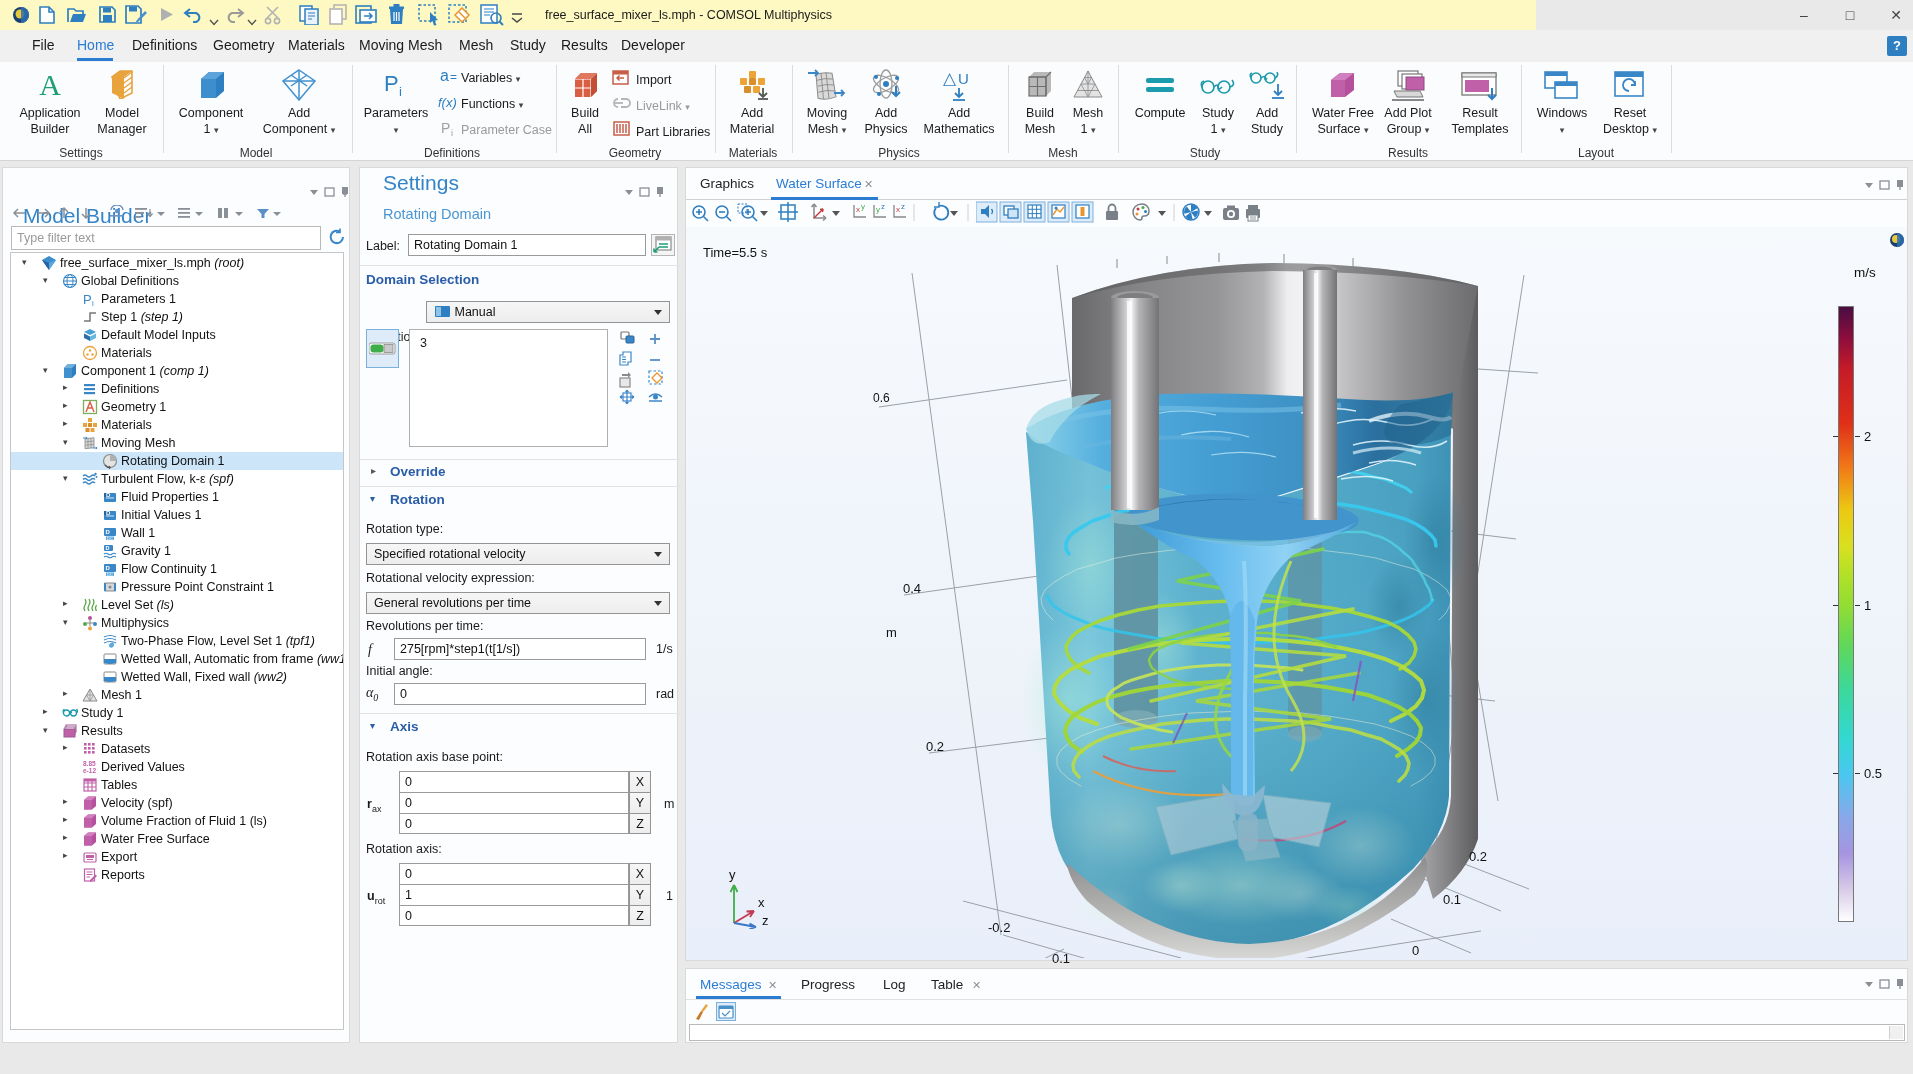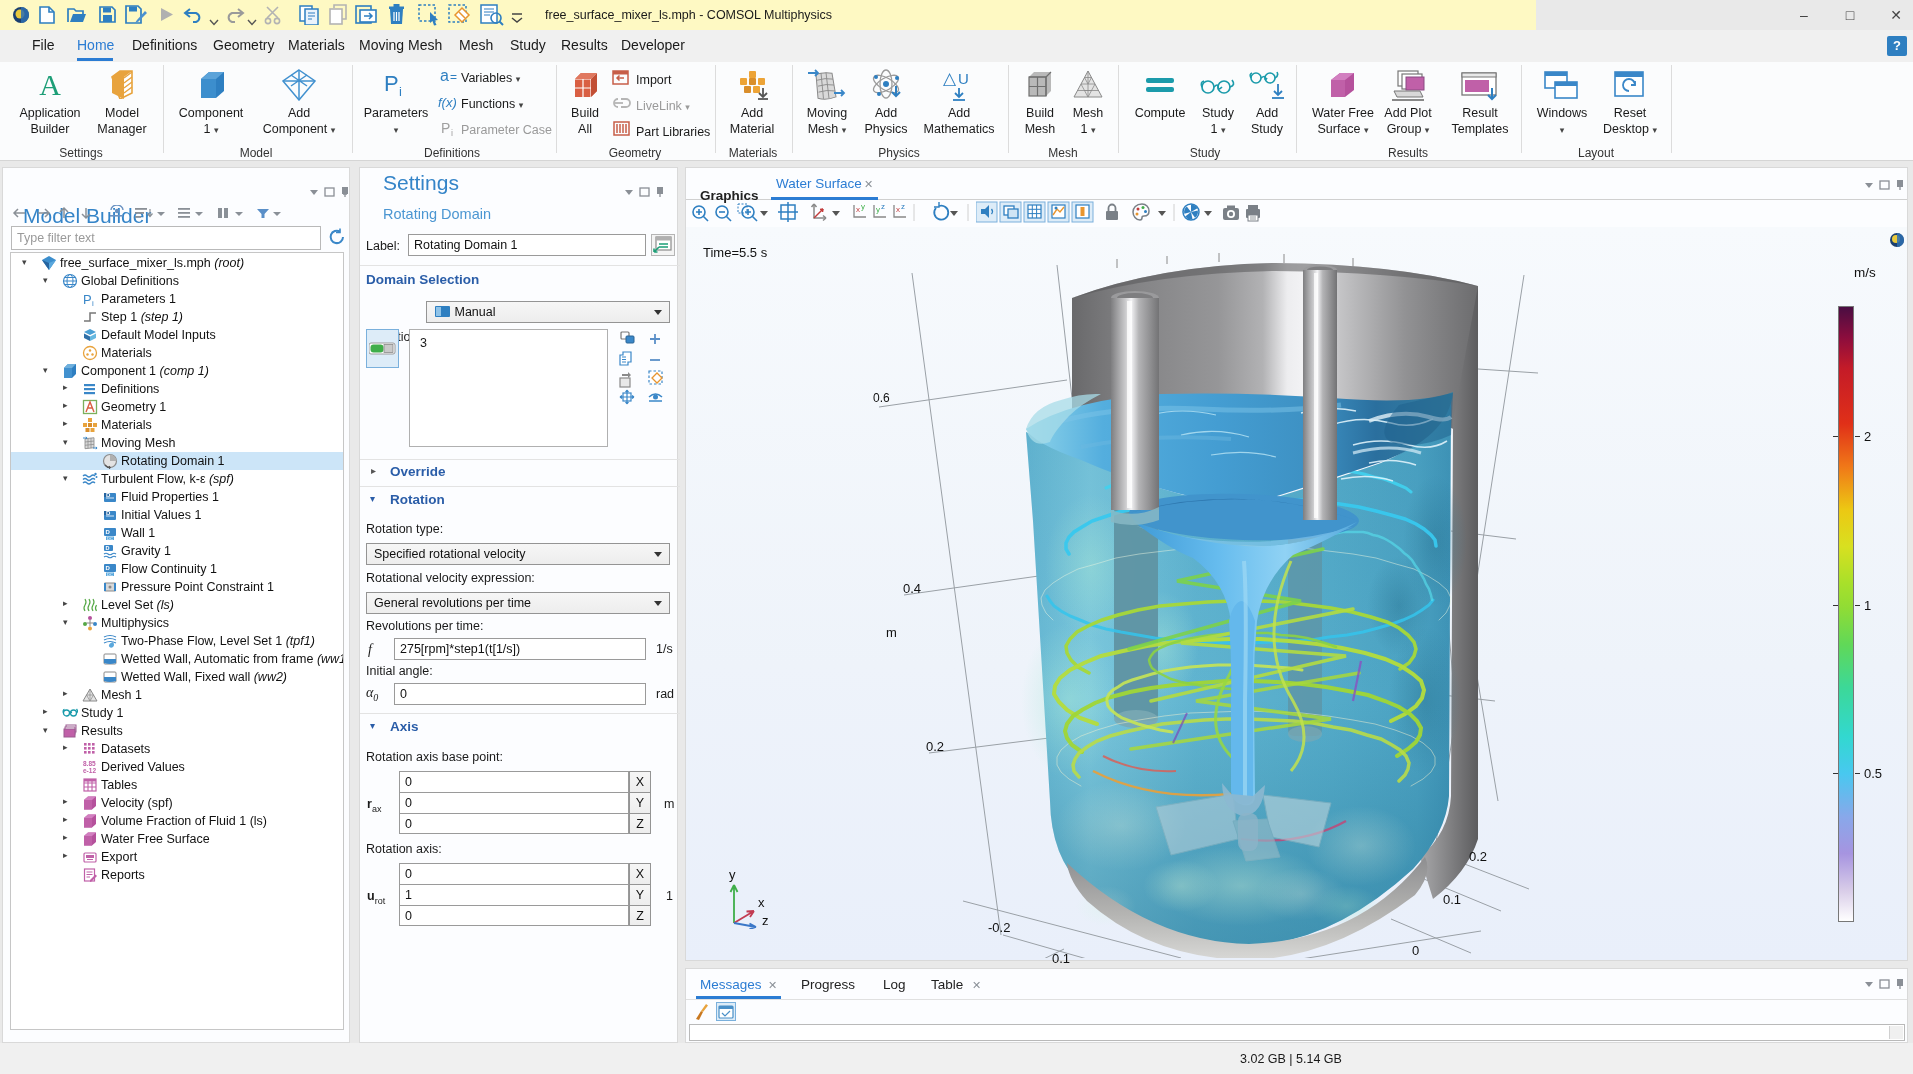--- a/index.html
+++ b/index.html
@@ -850,21 +850,21 @@
     <div class="sinput" style="left:39px; top:716px; width:230px; height:21px; border-bottom:none;">1</div>
     <div class="sinput" style="left:39px; top:737px; width:230px; height:21px;">0</div>
     <div class="sdrop" style="left:269px; top:695px; width:22px; height:21px; padding-left:0; text-align:center; border-bottom:none;">X</div>
     <div class="sdrop" style="left:269px; top:716px; width:22px; height:21px; padding-left:0; text-align:center; border-bottom:none;">Y</div>
     <div class="sdrop" style="left:269px; top:737px; width:22px; height:21px; padding-left:0; text-align:center;">Z</div>
     <div class="slabel" style="position:absolute; left:306px; top:721px;">1</div>
   </div>
 
   <div id="gfx">
     <div id="gtabs">
-      <div class="abs" style="left:14px; top:20px; font-size:13.5px; color:#222;font-weight:bold;">Graphics</div>
+      <div class="abs" style="left:14px; top:8px; font-size:13.5px; color:#222;">Graphics</div>
       <div class="abs" style="left:90px; top:8px; font-size:13.5px; color:#2b7cd3;">Water Surface</div>
       <div class="abs" style="left:178px; top:10px; color:#8a9097; font-size:11px;">✕</div>
       <div class="abs" style="left:85px; top:29px; width:107px; height:3px; background:#2b7cd3;"></div>
       <div class="picons" style="left:1178px; top:11px;"><svg width="40" height="12">
             <path d="M1 4 L5 9 L9 4 Z" fill="#8a8f96"></path>
             <rect x="16" y="2" width="9" height="8" fill="none" stroke="#8a8f96" stroke-width="1.3"></rect>
             <path d="M36 8 L36 11" stroke="#8a8f96" stroke-width="1.3"></path>
             <rect x="33" y="1" width="6" height="7" fill="#8a8f96"></rect>
           </svg></div>
     </div>
@@ -1238,16 +1238,13 @@
     <div class="abs" style="left:30px; top:33px; width:20px; height:19px; border:1px solid #7ab0dc; background:#ddecf8;"><svg width="16" height="14" style="margin:2px 1px;">
           <rect x="1" y="1" width="14" height="12" rx="1" fill="#fff" stroke="#4a90c8" stroke-width="1.2"></rect>
           <rect x="1" y="1" width="14" height="3" fill="#4a90c8"></rect>
           <path d="M4 8 L7 11 L12 6" stroke="#4a90c8" stroke-width="1.2" fill="none"></path>
         </svg></div>
     <div class="abs" style="left:3px; top:55px; width:1216px; height:17px; border:1px solid #b9b9b9; background:#fff;">
         <div style="position:absolute; right:1px; top:1px; width:14px; height:13px; background:#f0f0f0; border-left:1px solid #d0d0d0;"></div>
       </div>
   </div>
 
-  <div id="status">
-      <span style="position:absolute; left:1240px; top:9px;">3.02 GB | 5.14 GB</span>
-    </div>
 </div>
 
 </body></html>

